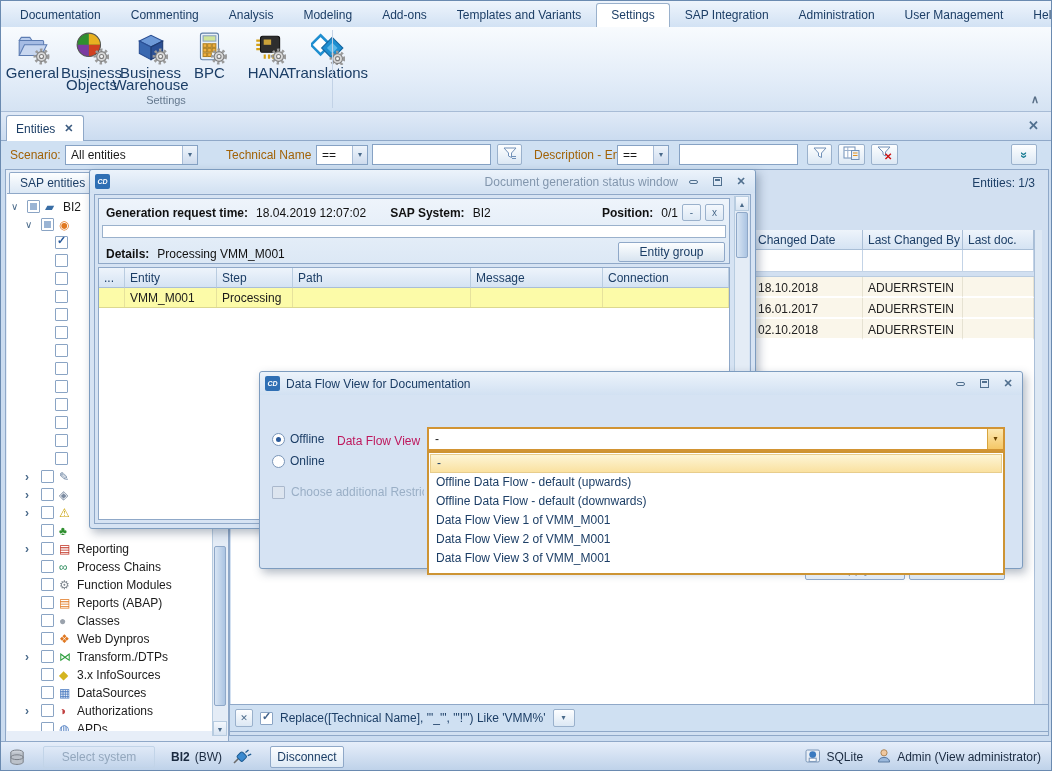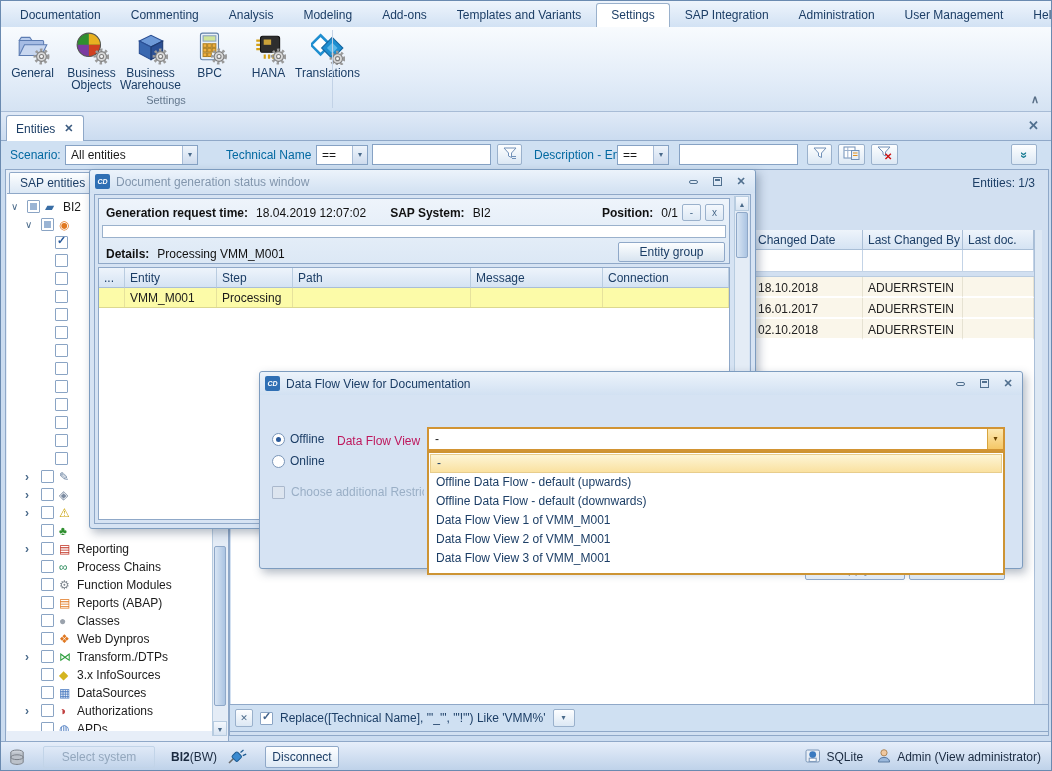--- a/index.html
+++ b/index.html
@@ -9,34 +9,34 @@
 
 .menu-bar{position:absolute;left:0;top:0;width:100%;height:26px;background:linear-gradient(#eef4fc,#d2e2f4);display:flex;align-items:flex-end;padding-left:4px;}
 .menu-tab{padding:4px 14px 5px;color:#1c3e66;height:24px;border:1px solid transparent;border-bottom:none;border-radius:3px 3px 0 0;white-space:nowrap;}
 .menu-tab.active{background:#fff;border-color:#9ab1cc;}
 
 
 .ribbon{position:absolute;top:26px;left:0;width:100%;height:85px;background:linear-gradient(#f8fbfe,#e2ecf8 65%,#d5e3f3);border-bottom:1px solid #a8bcd6;}
 .ribbon-buttons{position:absolute;left:2px;top:2px;display:flex;}
 .ribbon-btn{width:59px;min-height:64px;display:flex;flex-direction:column;align-items:center;padding-top:2px;color:#1c3e66;border-radius:3px;}
 .ric{width:34px;height:34px;}
-.rlbl{text-align:center;font-size:12px;line-height:12px;margin-top:2px;}
+.rlbl{text-align:center;font-size:15px;line-height:12px;margin-top:2px;}
 .ribbon-group-label{position:absolute;left:0;top:67px;width:330px;text-align:center;color:#64788e;font-size:11px;}
 .ribbon-sep{position:absolute;left:331px;top:3px;height:78px;width:1px;background:#c2d2e6;}
 .ribbon-collapse{position:absolute;right:12px;top:66px;color:#5a7088;font-size:11px;font-weight:bold;}
 
 
 .doctab-bar{position:absolute;top:111px;left:0;width:100%;height:29px;background:linear-gradient(#e0eaf7,#cbdcf0);border-bottom:1px solid #8fa8c8;}
 .doc-tab{position:absolute;left:5px;top:3px;height:26px;background:#fff;border:1px solid #8fa8c8;border-bottom:none;border-radius:3px 3px 0 0;display:flex;align-items:center;padding:0 9px;color:#1c3e66;gap:9px;}
 .tab-x{color:#3d5c80;font-weight:bold;font-size:11px;}
 .panel-close{position:absolute;right:12px;top:6px;color:#51708f;font-weight:bold;font-size:13px;}
 
 
 .filter-bar{position:absolute;top:140px;left:0;width:100%;height:28px;background:#cfe0f2;}
-.fb-label{position:absolute;top:7px;color:#0369a1;white-space:nowrap;}
+.fb-label{position:absolute;top:7px;color:#a16207;white-space:nowrap;}
 .combo{position:absolute;top:4px;height:20px;background:#fff;border:1px solid #86a2c4;display:flex;}
 .combo .val{flex:1;padding:2px 5px;color:#1a1a1a;overflow:hidden;white-space:nowrap;}
 .combo .arr{width:15px;background:linear-gradient(#eef4fb,#cfdcee);border-left:1px solid #a8bcd6;color:#4a6a8a;font-size:8px;text-align:center;line-height:18px;}
 .fb-input{position:absolute;top:3px;height:21px;border:1px solid #86a2c4;background:#fff;padding:0 4px;font-family:inherit;font-size:12px;}
 .tool-btn{position:absolute;top:3px;height:21px;border:1px solid #9ab1cc;background:linear-gradient(#fdfeff,#dce8f4);border-radius:2px;display:flex;align-items:center;justify-content:center;}
 .rot90{transform:rotate(90deg);display:inline-block;color:#1e7f96;font-weight:bold;font-size:12px;}
 
 
 .content-panel{position:absolute;left:228px;top:168px;width:820px;height:567px;background:#d2e0f1;border:1px solid #8fa8c8;}
 .entities-count{position:absolute;right:13px;top:6px;color:#1c3e66;}
@@ -73,35 +73,35 @@
 .bf-btn{width:18px;height:18px;border:1px solid #9ab1cc;background:linear-gradient(#fdfeff,#dce8f4);border-radius:2px;color:#4a6a8a;font-size:9px;display:flex;align-items:center;justify-content:center;}
 .bf-cb{width:13px;height:13px;border:1px solid #8aa4c4;background:#fff;position:relative;border-radius:1px;}
 .bf-cb::after{content:"✓";position:absolute;left:1px;top:-3px;color:#44648c;font-weight:bold;font-size:11px;}
 .bf-text{color:#1c3e66;}
 .bf-dd{width:22px;height:18px;border:1px solid #9ab1cc;background:linear-gradient(#fdfeff,#dce8f4);border-radius:2px;color:#4a6a8a;font-size:8px;text-align:center;line-height:16px;}
 
 
 .status-bar{position:absolute;left:0;top:740px;width:100%;height:31px;background:linear-gradient(#e6eefa,#bcd0e8);border-top:1px solid #8fa8c8;display:flex;align-items:center;color:#1a2a40;}
 .ss-btn{margin-left:18px;width:112px;height:22px;border:1px solid #c2d4e8;border-radius:2px;color:#93a7bd;text-align:center;line-height:20px;}
 .sys-name{margin-left:16px;font-weight:bold;}
-.sys-type{}
+.sys-type{margin-left:5px;}
 .disc-btn{margin-left:18px;width:74px;height:22px;border:1px solid #8fa8c8;border-radius:2px;background:linear-gradient(#fdfeff,#dde9f5);color:#1c3e66;text-align:center;line-height:20px;}
 .sb-right{margin-left:auto;display:flex;align-items:center;gap:5px;margin-right:10px;}
 .sicon{margin-left:10px;display:flex;align-items:center;}
 
 
 .dlg{position:absolute;border:1px solid #7d9cbf;border-radius:3px;background:#d6e3f3;box-shadow:3px 4px 10px rgba(40,60,90,.35);}
 .dlg-title{height:23px;display:flex;align-items:center;padding:0 5px;gap:6px;background:linear-gradient(#ecf3fb,#d2e1f2);border-radius:3px 3px 0 0;}
 .dlg-title .t{flex:1;white-space:nowrap;overflow:hidden;}
 .dlg-ic{width:15px;height:15px;min-width:15px;background:#2f6fb4;color:#fff;font-size:7px;font-style:italic;font-weight:bold;display:flex;align-items:center;justify-content:center;border-radius:2px;}
 .win-btn{width:18px;height:15px;display:flex;align-items:center;justify-content:center;color:#51708f;font-size:11px;font-weight:bold;}
 .shape-min{width:9px;height:4px;border:1px solid #51708f;border-radius:2px;}
 .shape-res{width:9px;height:9px;border:1px solid #51708f;position:relative;}
 .shape-res::after{content:"";position:absolute;left:1px;top:1px;right:1px;height:2px;background:#51708f;}
-.t-inactive{color:#8296ad;}
+.t-inactive{color:#8296ad;text-align:right;}
 .t-active{color:#1c3e66;}
 
 
 #dlg-gen{left:88px;top:168px;width:667px;height:360px;z-index:30;}
 .d1-body{position:absolute;left:4px;top:24px;right:4px;bottom:4px;background:#d6e3f3;border:1px solid #8fa8c8;}
 .d1-info{position:absolute;left:3px;top:3px;right:20px;height:66px;border:1px solid #8fa8c8;background:linear-gradient(#eef4fb,#dce8f5);}
 .d1-row1{position:absolute;left:7px;top:5px;right:5px;height:17px;display:flex;align-items:center;color:#111;}
 .b{font-weight:bold;}
 .sp8{width:8px;}.sp24{width:24px;}
 .mini-btn{width:19px;height:17px;border:1px solid #9ab1cc;background:linear-gradient(#f4f8fd,#dce8f4);border-radius:2px;color:#4a6a8a;font-size:10px;text-align:center;line-height:15px;margin-left:4px;}

